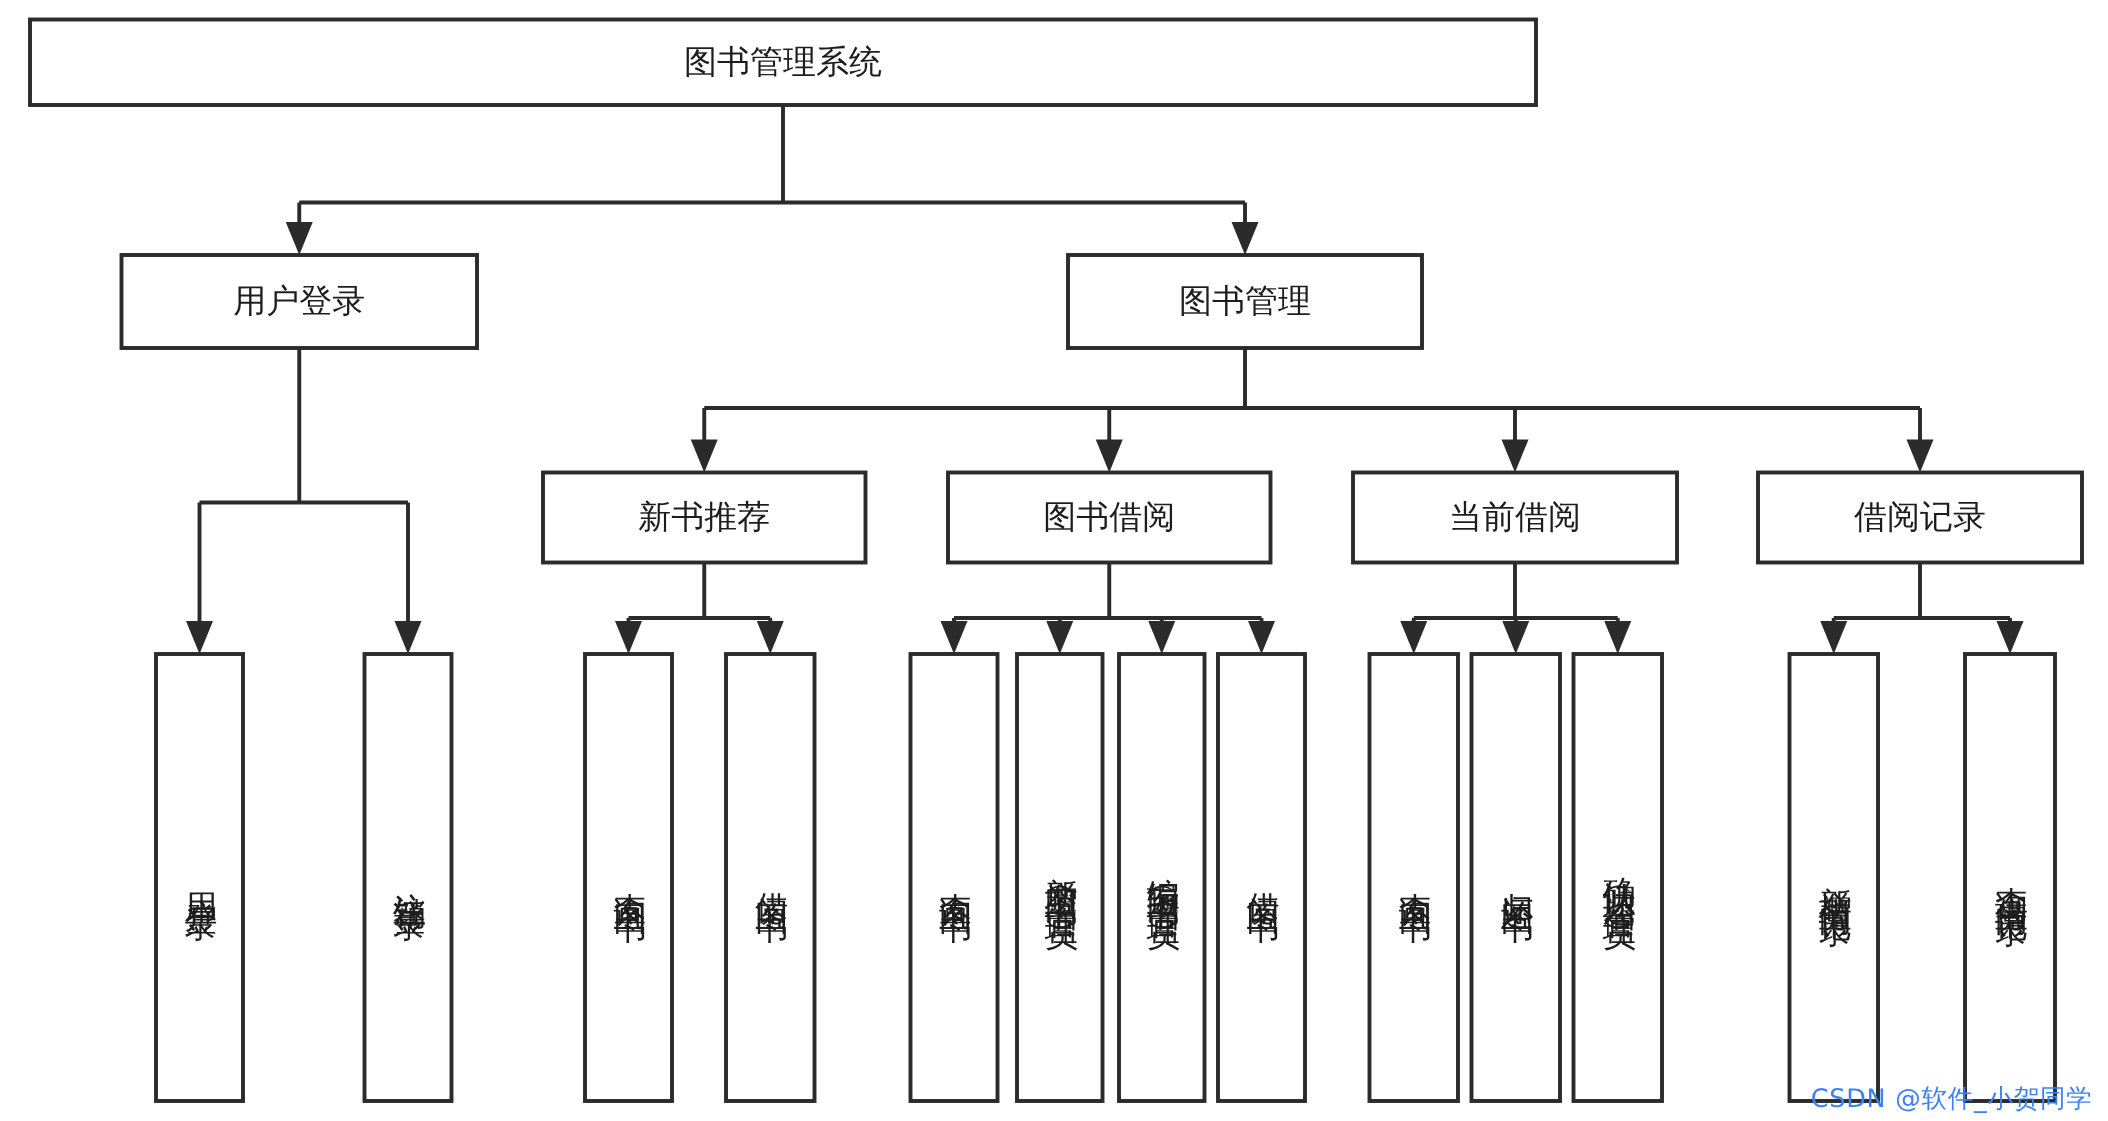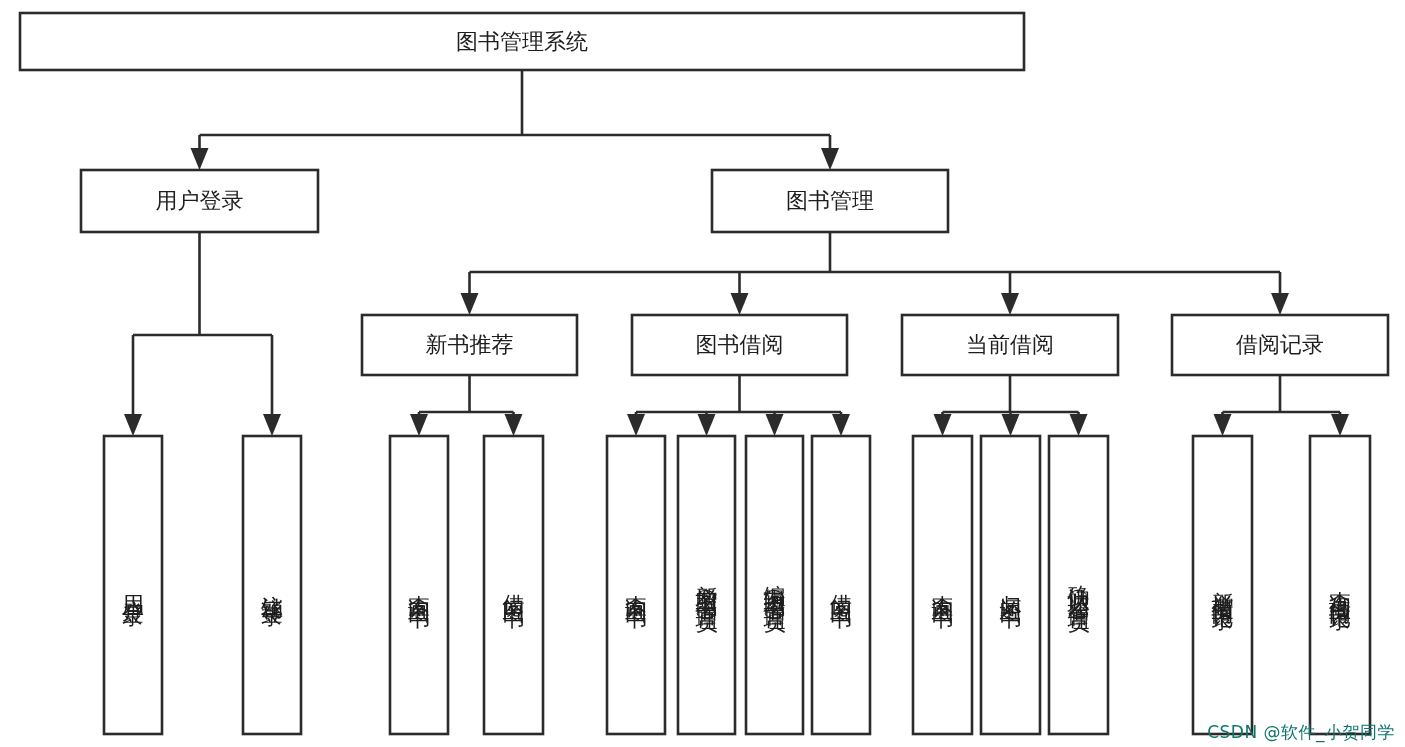--- a/index.html
+++ b/index.html
@@ -61,21 +61,21 @@
     text-align: center;
     white-space: nowrap;
     pointer-events: none;
   }
   .watermark {
     position: absolute;
     right: 10px;
     bottom: 3px;
     font-family: "DejaVu Sans", "Liberation Sans", sans-serif;
     font-size: 17px;
-    color: #0f766e;
+    color: #3b82f6;
     white-space: nowrap;
     letter-spacing: 0.5px;
   }
 </style>
 </head>
 <body>
 
 <div id="diagram-root">
 
   <svg class="flow" viewBox="0 0 1405 747">

